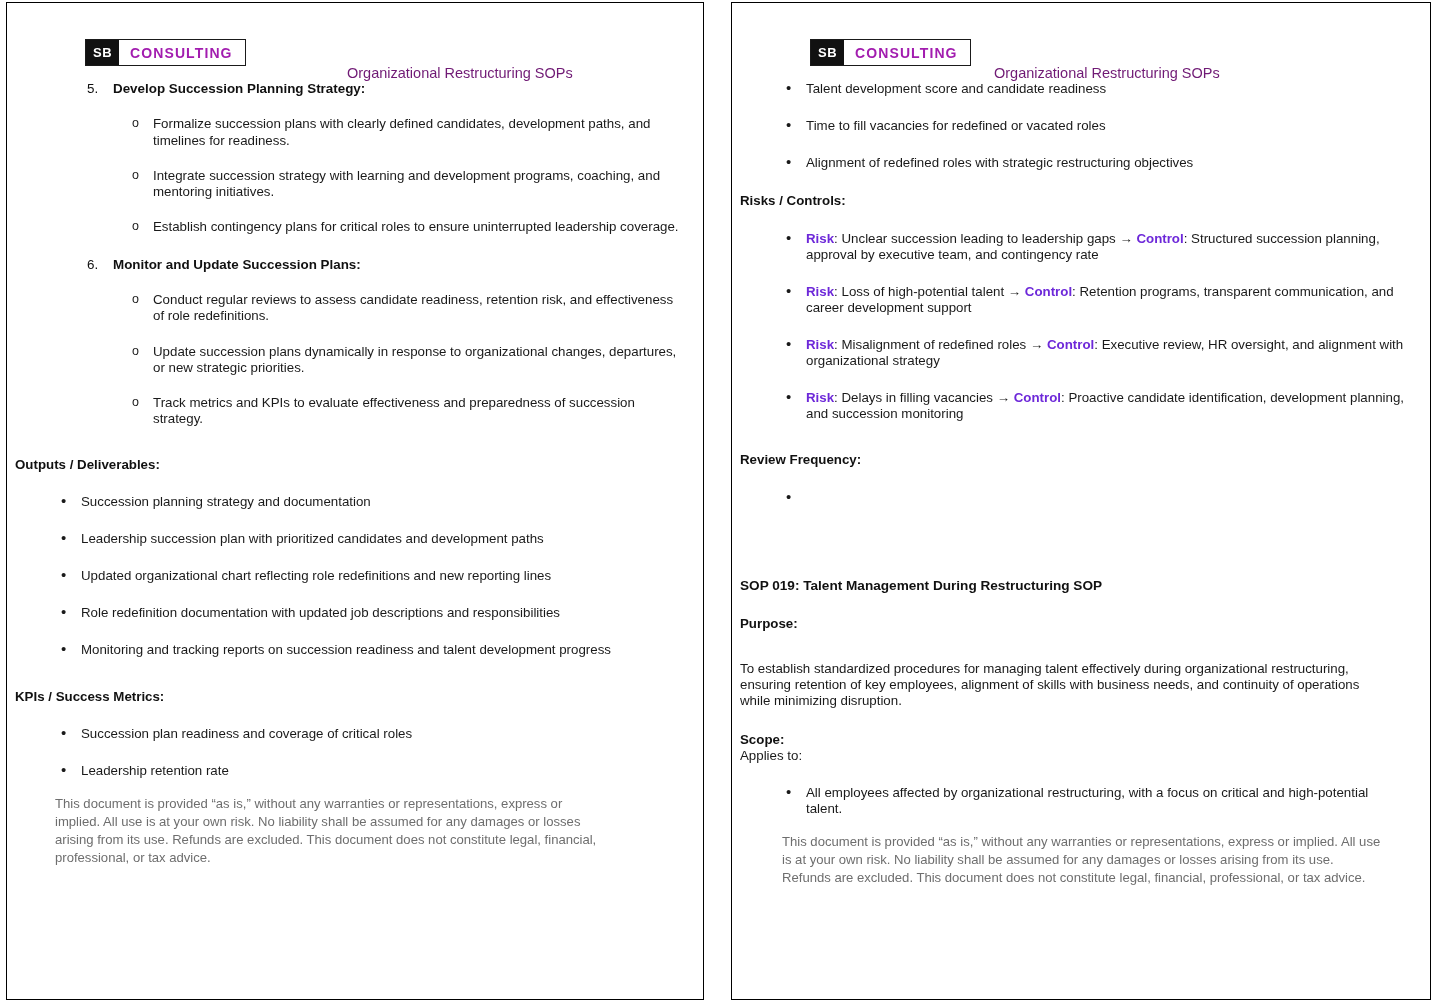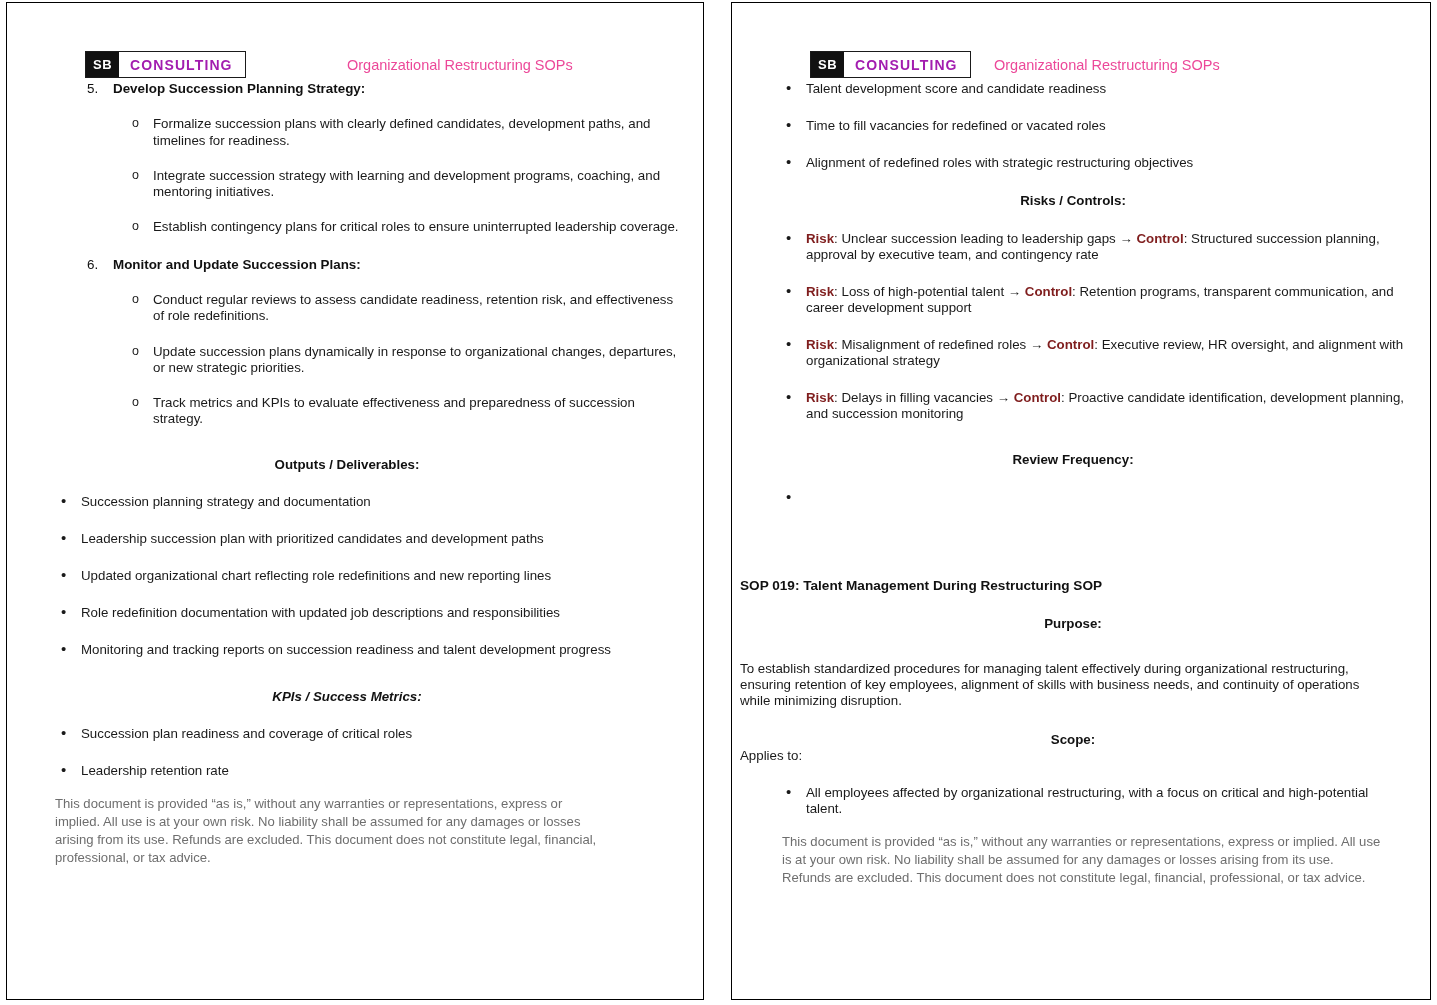--- a/index.html
+++ b/index.html
@@ -46,21 +46,21 @@
 
   
   .page-header {
     position: relative;
     height: 46px;
     padding-top: 32px;
   }
   .logo {
     position: absolute;
     left: 78px;
-    top: 48px;
+    top: 36px;
     display: inline-flex;
     align-items: stretch;
     border: 1.5px solid #1a1a1a;
     background: #ffffff;
     height: 27px;
     box-sizing: border-box;
   }
   .logo-mark {
     background: #111111;
     color: #ffffff;
@@ -77,43 +77,42 @@
     font-weight: bold;
     font-size: 14px;
     letter-spacing: 1.1px;
     display: flex;
     align-items: center;
     padding: 0 12px 0 11px;
   }
   .header-title {
     position: absolute;
     left: 340px;
-    top: 54px;
+    top: 62px;
     font-size: 14.5px;
-    color: #ec4899;
+    color: #701a75;
     white-space: nowrap;
   }
   .page-right .logo { left: 78px; }
   .page-right .header-title { left: 262px; }
 
   
   .body {
     padding-top: 0;
     font-size: 13.3px;
     color: #1a1a1a;
     line-height: 1.23;
   }
 
   .section-head {
     font-weight: bold;
     font-size: 13.3px;
     color: #111111;
     margin: 0 0 0 0;
     padding-left: 4px;
-    text-align: center;
   }
 
   .num-item {
     position: relative;
     padding-left: 46px;
     font-weight: bold;
     font-size: 13.4px;
     color: #111111;
   }
   .num-item .num {
@@ -157,21 +156,21 @@
   }
   li.bul-wide {
     padding-left: 70px;
   }
   li.bul-wide .marker {
     left: 50px;
   }
   .gap-md { height: 22px; }
   .gap-lg { height: 30px; }
 
-  b, strong { font-weight: bold; color: #7f1d1d; }
+  b, strong { font-weight: bold; color: #6d28d9; }
 
   .para {
     font-size: 13.3px;
     line-height: 1.23;
     color: #1a1a1a;
     padding-left: 4px;
   }
   .sop-title {
     font-weight: bold;
     font-size: 13.6px;
@@ -276,21 +275,21 @@
             <span>Role redefinition documentation with updated job descriptions and responsibilities</span>
           </li>
           <li class="bul-item bul-wide">
             <span class="marker">•</span>
             <span>Monitoring and tracking reports on succession readiness and talent development progress</span>
           </li>
         </ul>
 
         <div class="gap-lg"></div>
 
-        <div class="section-head" style="margin-left:-56px;font-style:italic;">KPIs / Success Metrics:</div>
+        <div class="section-head" style="margin-left:-56px;">KPIs / Success Metrics:</div>
 
         <ul class="bul" style="margin-left:-56px;">
           <li class="bul-item bul-wide">
             <span class="marker">•</span>
             <span>Succession plan readiness and coverage of critical roles</span>
           </li>
           <li class="bul-item bul-wide">
             <span class="marker">•</span>
             <span>Leadership retention rate</span>
           </li>

